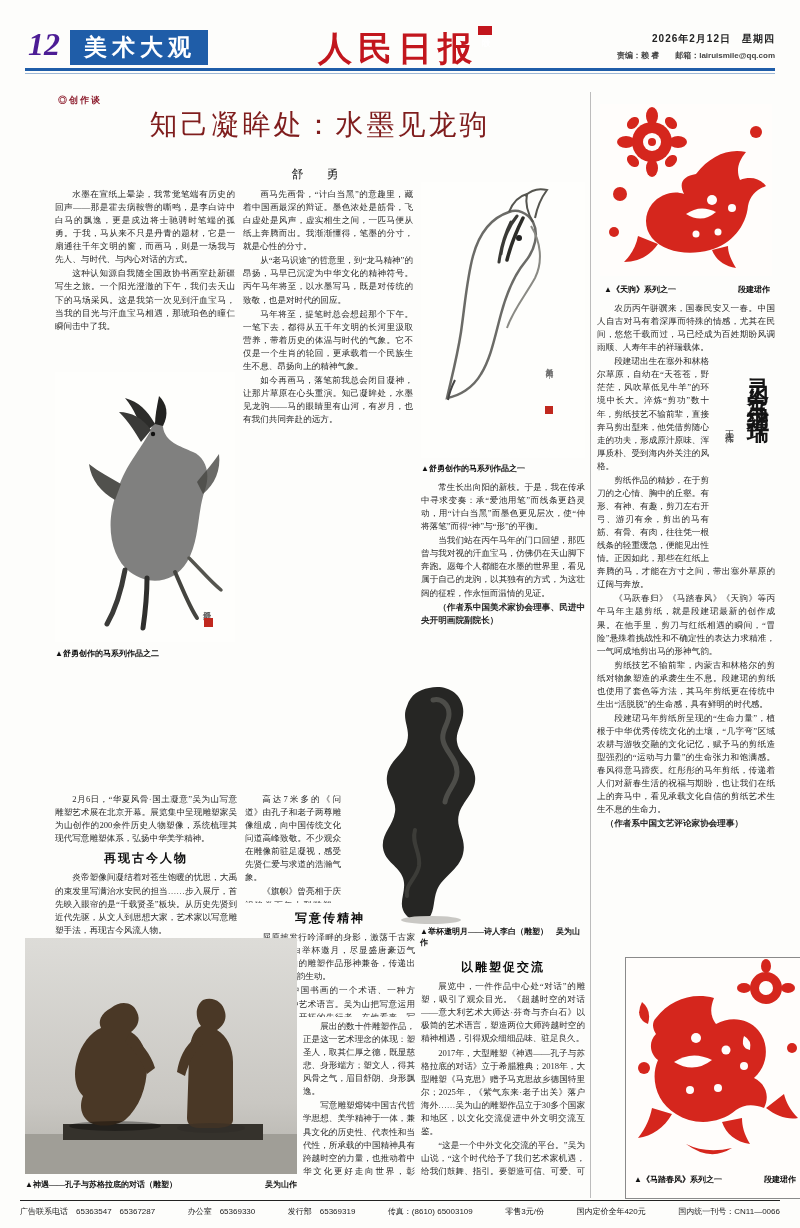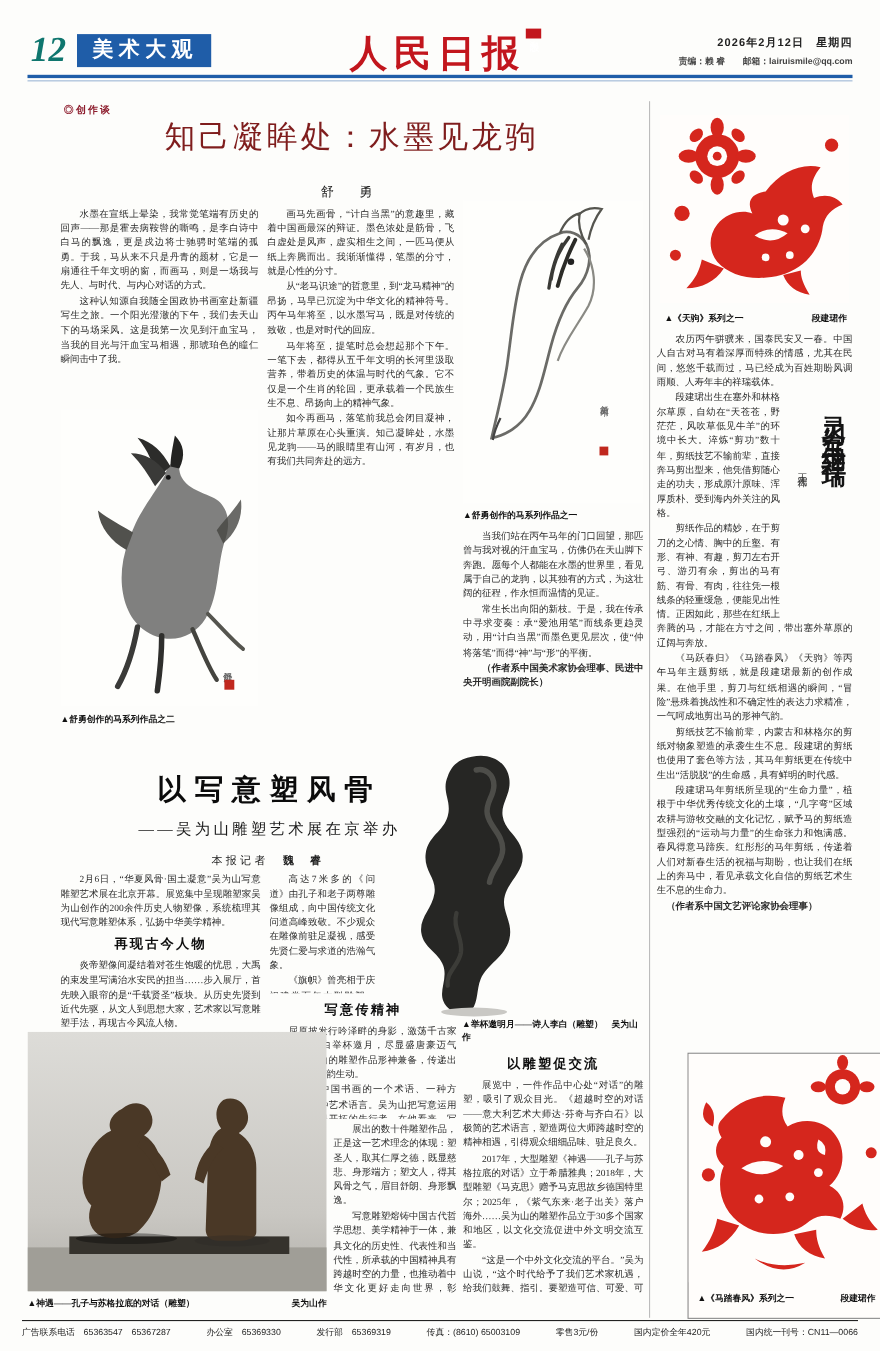--- a/index.html
+++ b/index.html
@@ -1,22 +1,22 @@
 <!DOCTYPE html>
 <html><head>
 <meta charset="utf-8">
 <style>
   * { margin:0; padding:0; box-sizing:border-box; }
   html,body { width:800px; height:1228px; background:#fcfcfa; font-family:"Liberation Serif", serif; color:#1c1c1c; }
   .abs { position:absolute; }
   #page { position:relative; width:800px; height:1228px; overflow:hidden; background:#fdfdfb; }
 
   
-  .pagenum { font:italic bold 32px "Liberation Serif", serif; color:#0f766e; }
-  .section-box { background:#1f5da8; color:#fff; font-weight:bold; font-size:19px; letter-spacing:5px; padding:4px 12px 5px 14px; font-family:"Liberation Sans", sans-serif; }
+  .pagenum { font:italic bold 32px "Liberation Serif", serif; color:#4c1d95; }
+  .section-box { background:#1f5da8; color:#fff; font-weight:bold; font-size:23px; letter-spacing:5px; padding:4px 12px 5px 14px; font-family:"Liberation Sans", sans-serif; }
   .masthead { color:#c2161d; font:bold 34px "Liberation Serif", serif; letter-spacing:6px; transform:skewX(-5deg); }
   .edition-badge { display:inline-block; background:#c2161d; color:#fff; font-size:9px; line-height:1.1; writing-mode:vertical-rl; padding:3px 2px; letter-spacing:1px; vertical-align:top; transform:none; font-family:"Liberation Sans", sans-serif; }
   .hdr-right { text-align:right; font-family:"Liberation Sans", sans-serif;font-weight:bold; }
   .hdr-date { font-size:10px; color:#222; letter-spacing:1px; }
   .hdr-ed { font-size:8px; color:#444; margin-top:4px; }
   .blue-rule { background:#1f5da8; height:3px; }
   .thin-rule { background:#9db7d6; height:1px; }
 
   
   .body-txt { font-size:8.6px; line-height:1.52; text-align:justify; color:#2a2a2a; overflow:hidden; }
@@ -116,22 +116,22 @@
       <path d="M102 36 C96 48 90 62 86 78" stroke="#2c2c28" stroke-width="3.5" fill="none" stroke-linecap="round"></path>
       <circle cx="98" cy="56" r="3" fill="#222"></circle>
       <path d="M34 198 C30 206 28 212 27 218" stroke="#444" stroke-width="2" fill="none"></path>
       <text x="128" y="180" font-size="8" fill="#666" writing-mode="tb" letter-spacing="1">舒勇丙午</text>
       <rect x="124" y="224" width="8" height="8" fill="#c0281e"></rect>
     </svg>
   </div>
   <div class="abs caption" style="left:421px; top:463px; width:164px;">▲舒勇创作的马系列作品之一</div>
 
   <div class="abs body-txt" style="left:421px; top:481px; width:164px; height:182px;">
+    <p>常生长出向阳的新枝。于是，我在传承中寻求变奏：承“爱池用笔”而线条更趋灵动，用“计白当黑”而墨色更见层次，使“仲将落笔”而得“神”与“形”的平衡。</p>
     <p>当我们站在丙午马年的门口回望，那匹曾与我对视的汗血宝马，仿佛仍在天山脚下奔跑。愿每个人都能在水墨的世界里，看见属于自己的龙驹，以其独有的方式，为这壮阔的征程，作永恒而温情的见证。</p>
-    <p>常生长出向阳的新枝。于是，我在传承中寻求变奏：承“爱池用笔”而线条更趋灵动，用“计白当黑”而墨色更见层次，使“仲将落笔”而得“神”与“形”的平衡。</p>
     <p class="credit">（作者系中国美术家协会理事、民进中央开明画院副院长）</p>
   </div>
 
   <div class="abs" style="left:600px; top:104px; width:172px; height:172px;">
     <svg width="172" height="172" viewBox="0 0 172 172">
       <rect width="172" height="172" fill="#fffdfb"></rect>
       <g fill="#d5261d">
         <circle cx="52" cy="38" r="20"></circle>
         <circle cx="52" cy="38" r="9" fill="#fffdfb"></circle>
         <circle cx="52" cy="38" r="4"></circle>
@@ -210,25 +210,20 @@
           <path d="M60 186 q20 10 46 4 q-22 14 -46 -4 Z"></path>
         </g>
       </svg>
     </div>
     <div class="caption cap-row" style="padding:4px 8px 0 8px;">
       <span>▲《马踏春风》系列之一</span>
       <span>段建珺作</span>
     </div>
   </div>
 
-  <div class="abs" style="left:85px; top:700px; width:320px;">
-    <div class="b-headline">以写意塑风骨</div>
-    <div class="b-subtitle">——吴为山雕塑艺术展在京举办</div>
-    <div class="b-byline"><span>本报记者</span>　<b>魏 睿</b></div>
-  </div>
 
   <div class="abs" style="left:345px; top:680px; width:150px; height:245px;">
     <svg width="150" height="245" viewBox="0 0 150 245">
       <path d="M84 8 C100 4 116 12 118 28 C120 42 110 50 112 62 C114 76 128 80 130 96 C132 112 118 120 114 134 C110 148 122 158 118 174 C114 190 98 196 92 210 C88 220 90 230 84 238 C74 244 62 240 58 230 C54 220 62 210 58 198 C54 186 40 182 38 168 C36 154 48 146 50 132 C52 118 40 112 42 96 C44 80 58 76 62 62 C66 48 56 40 62 26 C66 14 74 10 84 8 Z" fill="#262624"></path>
       <path d="M88 20 C96 18 104 24 104 34 C104 44 96 50 98 60 C100 72 112 78 112 92 C112 104 102 110 100 122" fill="none" stroke="#4d4d49" stroke-width="5" stroke-linecap="round"></path>
       <path d="M70 150 C66 164 76 172 74 186 C72 198 60 204 62 216" fill="none" stroke="#3c3c38" stroke-width="4" stroke-linecap="round"></path>
       <ellipse cx="86" cy="240" rx="30" ry="4" fill="#c9c8c4"></ellipse>
     </svg>
   </div>
   <div class="abs caption" style="left:420px; top:926px; width:166px;">▲举杯邀明月——诗人李白（雕塑）　吴为山作</div>

